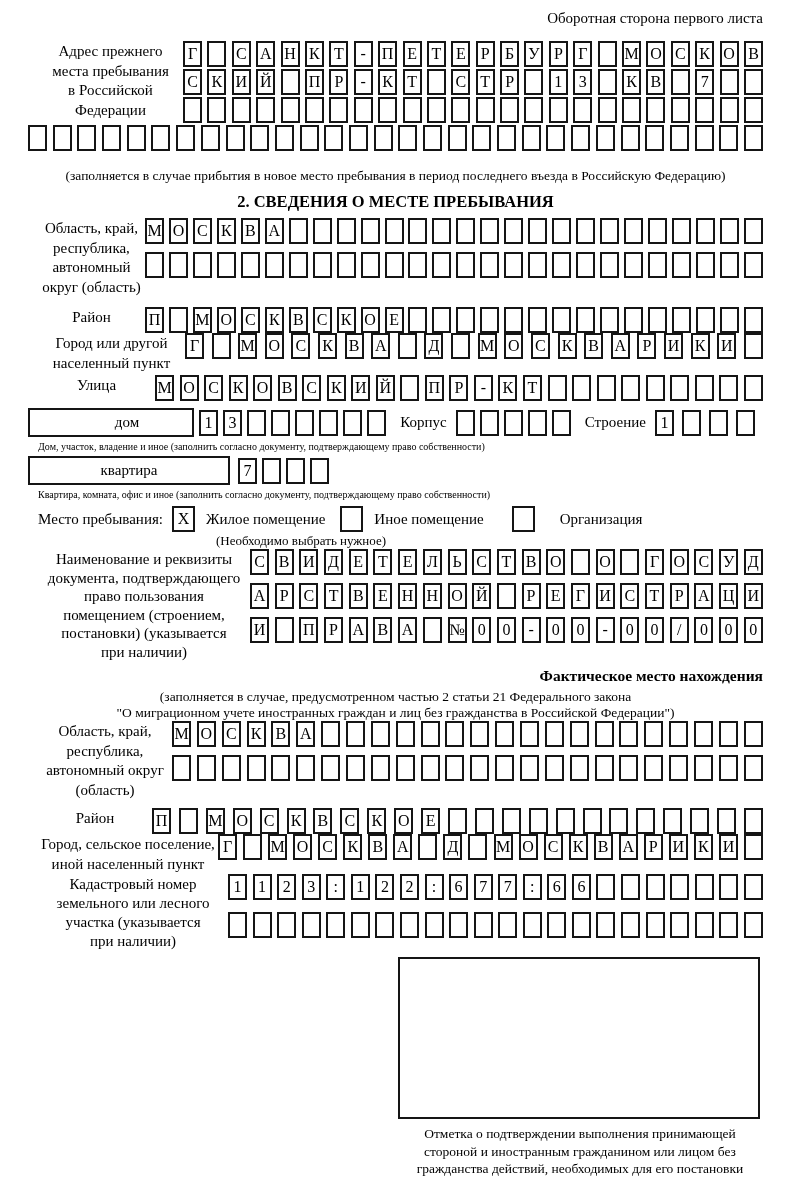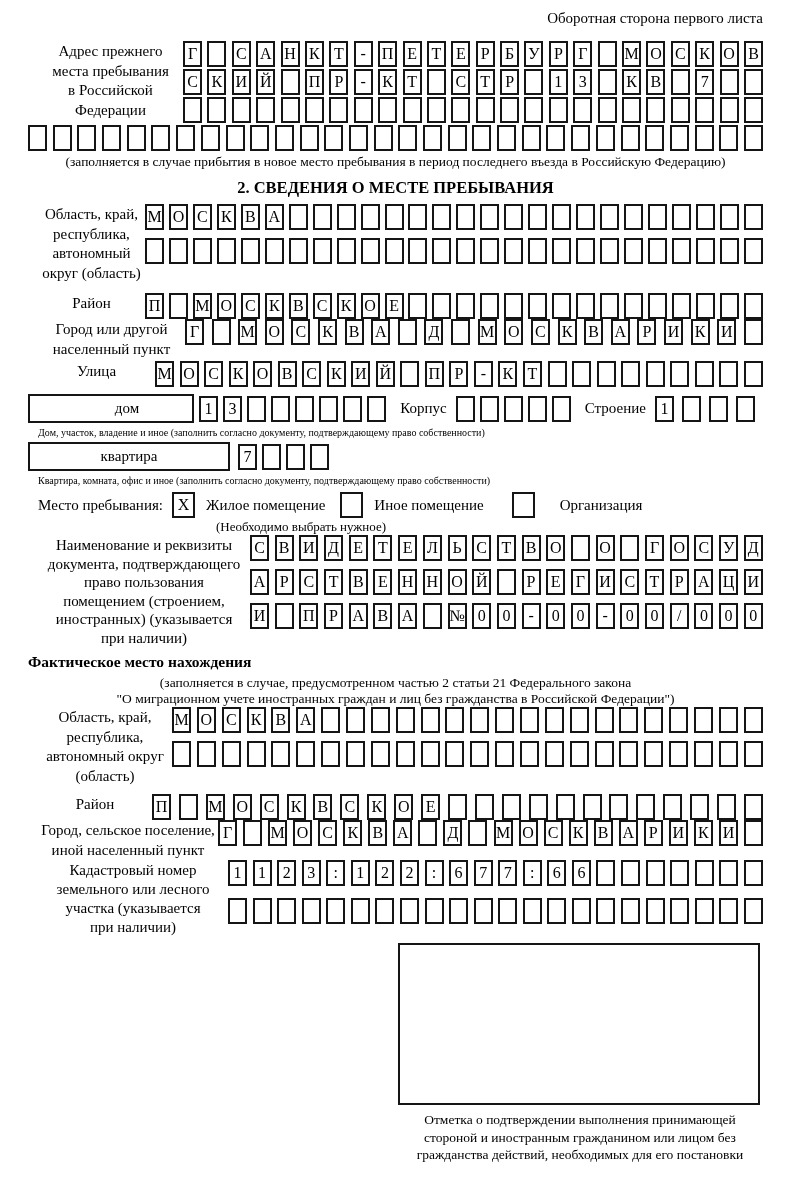--- a/index.html
+++ b/index.html
@@ -22,37 +22,37 @@
   .crg .cell { margin-right:5px; }
   .crg8 .cell { margin-right:8px; }
   .cell {
     width:19px; height:26px; border:2px solid #151515; flex:none;
     display:inline-flex; align-items:center; justify-content:center;
     font-size:16px; line-height:1; background:#fff;
   }
   .note { font-size:13.5px; text-align:center; }
   .caption { font-size:10px; margin-top:4px; padding-left:10px; }
   .sec-title { font-size:16.5px; font-weight:bold; text-align:center; margin:8px 0 6px; }
-  .sub-title { font-size:15.5px; font-weight:bold; text-align:left; margin:6px 0 4px; }
+  .sub-title { font-size:15.5px; font-weight:bold; text-align:right; margin:6px 0 4px; }
   .wide-box {
     border:2px solid #151515; height:29px; display:flex; align-items:center;
     justify-content:center; font-size:15px; flex:none; background:#fff;
   }
   .house-row { display:flex; align-items:center; margin-top:7px; justify-content:space-between; }
   .inline-label { font-size:15px; flex:none; padding:0 4px; }
   .flat-row { display:flex; align-items:center; margin-top:4px; }
   .stay-row { display:flex; align-items:center; margin-top:6px; font-size:15px; }
   .chk {
     width:23px; height:26px; border:2px solid #151515; flex:none;
     display:inline-flex; align-items:center; justify-content:center; font-size:16px;
     margin:0 11px 0 15px; background:#fff;
   }
   .chk.first { margin-left:9px; }
   .stay-note { font-size:13px; margin:1px 0 0 188px; }
-  .mt2{margin-top:2px;} .mt3{margin-top:3px;} .mt4{} .mt8{margin-top:8px;} .mt10{margin-top:10px;}
+  .mt2{margin-top:2px;} .mt3{margin-top:17px;} .mt4{} .mt8{margin-top:8px;} .mt10{margin-top:10px;}
   .conf-box {
     width:362px; height:162px; border:2px solid #151515; margin:6px 0 0 370px; background:#fff;
   }
   .conf-caption { width:372px; margin:6px 0 0 366px; font-size:13.5px; line-height:17.5px; text-align:center; }
 </style>
 </head>
 <body>
 
 <div class="page">
 
@@ -398,21 +398,21 @@
     <span style="margin-left:14px;">Организация</span>
   </div>
   <div class="stay-note">(Необходимо выбрать нужное)</div>
 
   <div class="frow mt4">
     <div class="flabel lw222" style="padding-left:10px;">
         <div>Наименование и реквизиты</div>
         <div>документа, подтверждающего</div>
         <div>право пользования</div>
         <div>помещением (строением,</div>
-        <div>иностранных) (указывается</div>
+        <div>постановки) (указывается</div>
         <div>при наличии)</div>
       </div>
     <div class="gridcol g2">
       <div class="cr">
           <span class="cell">С</span>
           <span class="cell">В</span>
           <span class="cell">И</span>
           <span class="cell">Д</span>
           <span class="cell">Е</span>
           <span class="cell">Т</span>

